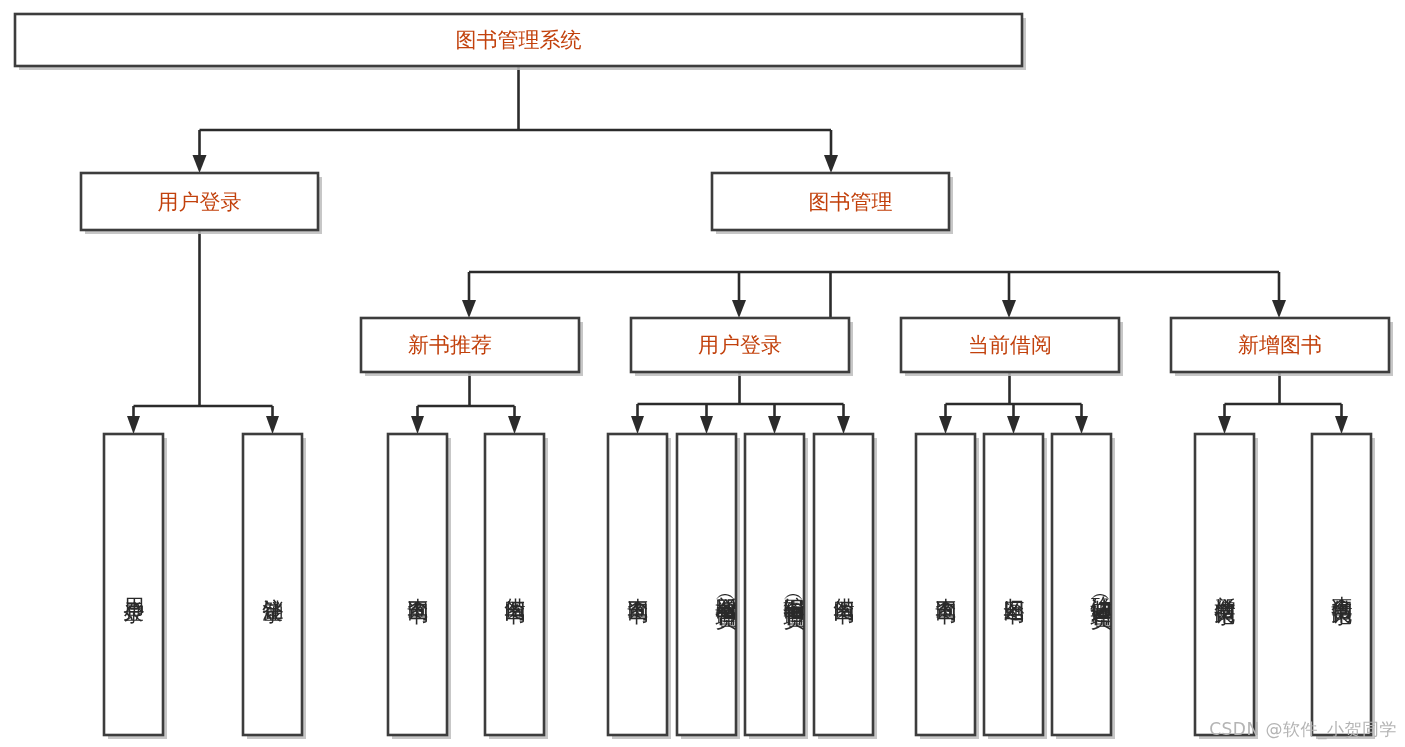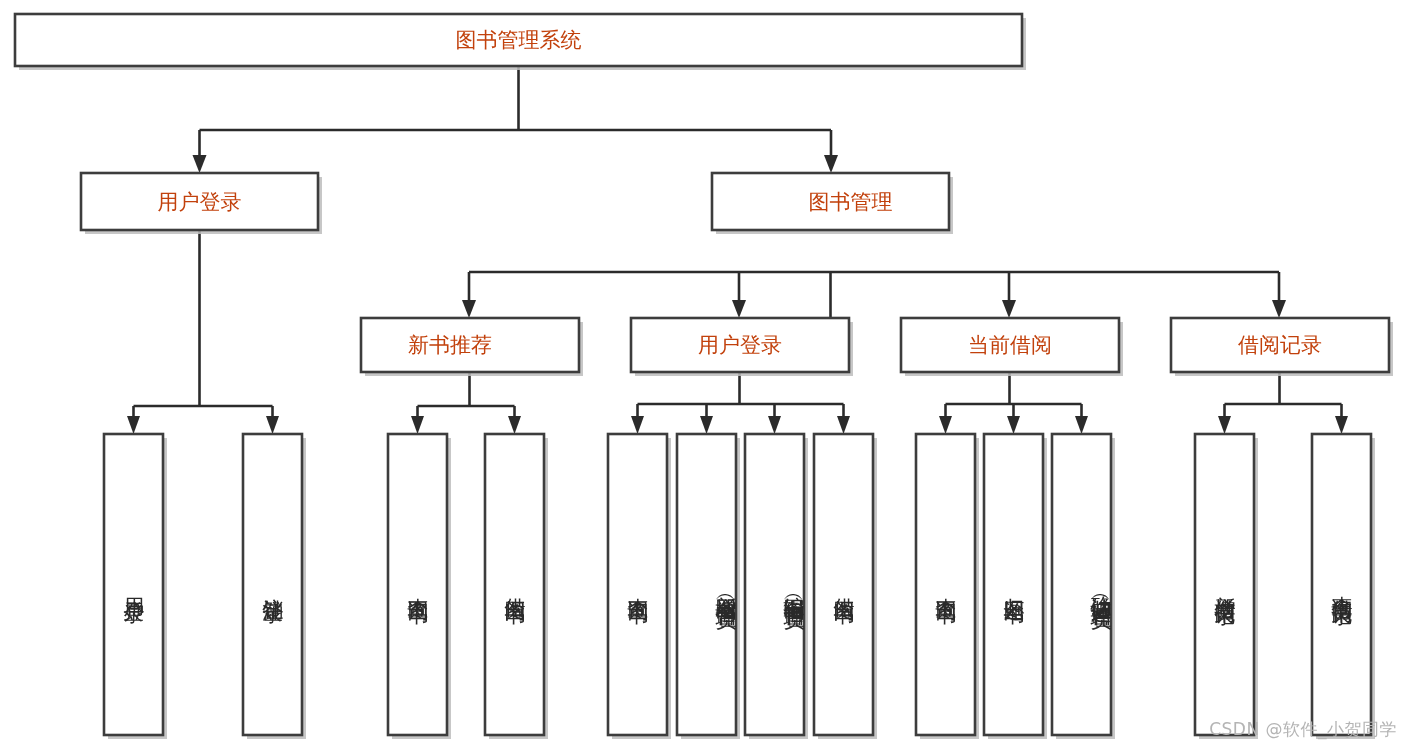--- a/index.html
+++ b/index.html
@@ -253,21 +253,21 @@
   </svg>
 
   <div class="hlabel-wrap" style="left:15px; top:14px; width:1007px; height:52px;">图书管理系统</div>
 
   <div class="hlabel-wrap" style="left:81px; top:173px; width:237px; height:57px;">用户登录</div>
   <div class="hlabel-wrap" style="left:712px; top:173px; width:277px; height:57px;">图书管理</div>
 
   <div class="hlabel-wrap" style="left:361px; top:318px; width:178px; height:54px;">新书推荐</div>
   <div class="hlabel-wrap" style="left:631px; top:318px; width:218px; height:54px;">用户登录</div>
   <div class="hlabel-wrap" style="left:901px; top:318px; width:218px; height:54px;">当前借阅</div>
-  <div class="hlabel-wrap" style="left:1171px; top:318px; width:218px; height:54px;">借阅记录</div>
+  <div class="hlabel-wrap" style="left:1171px; top:318px; width:218px; height:54px;">新增图书</div>
 
   <div class="vlabel-wrap" style="left:104px; top:434px; width:59px; height:301px;">用户登录</div>
   <div class="vlabel-wrap" style="left:243px; top:434px; width:59px; height:301px;">注销登录</div>
   <div class="vlabel-wrap" style="left:388px; top:434px; width:59px; height:301px;">查询图书</div>
   <div class="vlabel-wrap" style="left:485px; top:434px; width:59px; height:301px;">借阅图书</div>
   <div class="vlabel-wrap" style="left:608px; top:434px; width:59px; height:301px;">查询图书</div>
   <div class="vlabel-wrap" style="left:677px; top:434px; width:59px; height:301px; align-items:flex-start; padding-top:6px; box-sizing:border-box;">新增图书（管理员）</div>
   <div class="vlabel-wrap" style="left:745px; top:434px; width:59px; height:301px; align-items:flex-start; padding-top:6px; box-sizing:border-box;">编辑图书（管理员）</div>
   <div class="vlabel-wrap" style="left:814px; top:434px; width:59px; height:301px;">借阅图书</div>
   <div class="vlabel-wrap" style="left:916px; top:434px; width:59px; height:301px;">查询图书</div>

